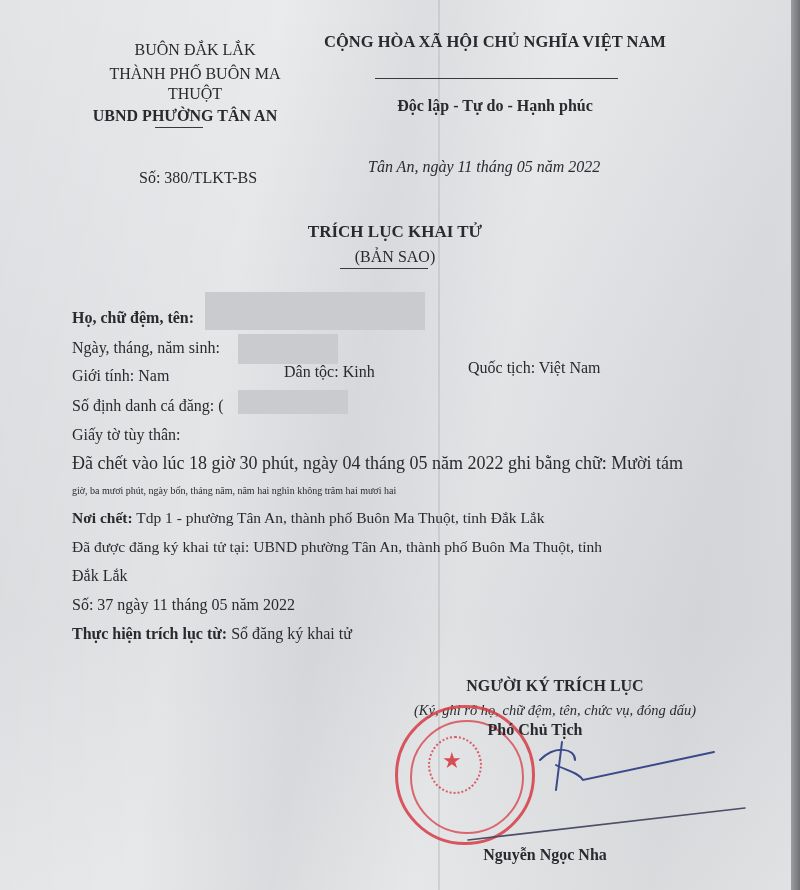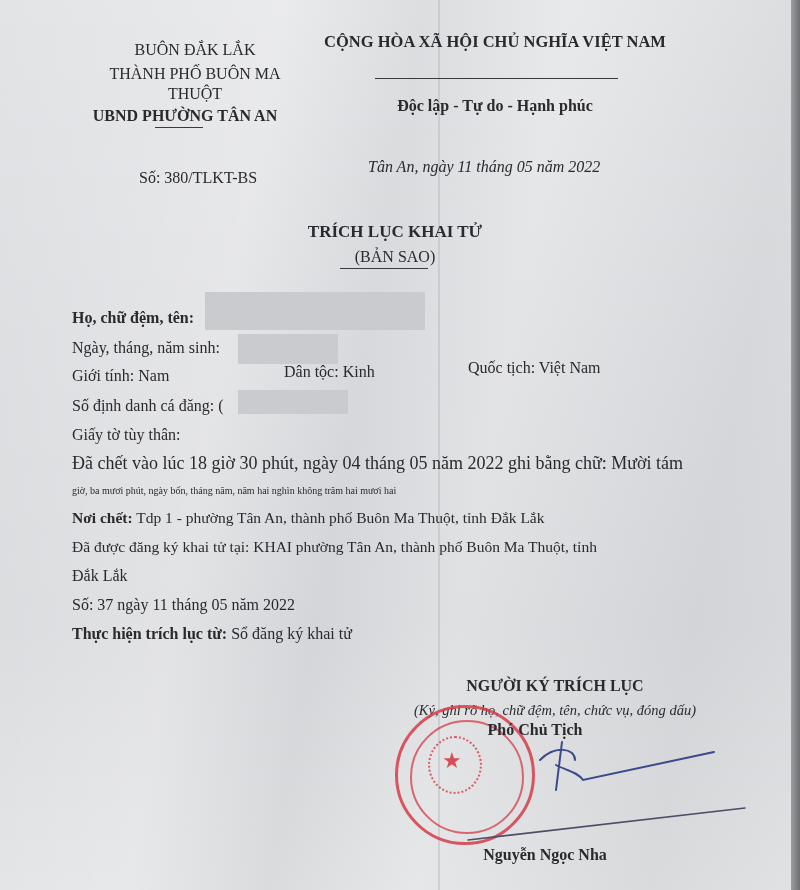--- a/index.html
+++ b/index.html
@@ -89,21 +89,21 @@
 <div class="t" style="left:72px;top:425px;">Giấy tờ tùy thân:</div>
 
 <div class="t" style="left:72px;top:453px;font-size:18px;">Đã chết vào lúc 18 giờ 30 phút, ngày 04 tháng 05 năm 2022 ghi bằng chữ: Mười tám</div>
 <div class="t" style="left:72px;top:481px;font-size:10px;">giờ, ba mươi phút, ngày bốn, tháng năm, năm hai nghìn không trăm hai mươi hai</div>
 
 <div class="t" style="left:72px;top:508px;font-size:15.5px;">
   <span class="b">Nơi chết:</span>
   <span>Tdp 1 - phường Tân An, thành phố Buôn Ma Thuột, tỉnh Đắk Lắk</span>
 </div>
 
-<div class="t" style="left:72px;top:537px;font-size:15.5px;">Đã được đăng ký khai tử tại: KHAI phường Tân An, thành phố Buôn Ma Thuột, tỉnh</div>
+<div class="t" style="left:72px;top:537px;font-size:15.5px;">Đã được đăng ký khai tử tại: UBND phường Tân An, thành phố Buôn Ma Thuột, tỉnh</div>
 <div class="t" style="left:72px;top:566px;">Đắk Lắk</div>
 
 <div class="t" style="left:72px;top:595px;">Số: 37 ngày 11 tháng 05 năm 2022</div>
 
 <div class="t" style="left:72px;top:624px;">
   <span class="b">Thực hiện trích lục từ:</span>
   <span>Sổ đăng ký khai tử</span>
 </div>
 
 <div class="t b c" style="left:410px;top:676px;width:290px;">NGƯỜI KÝ TRÍCH LỤC</div>

